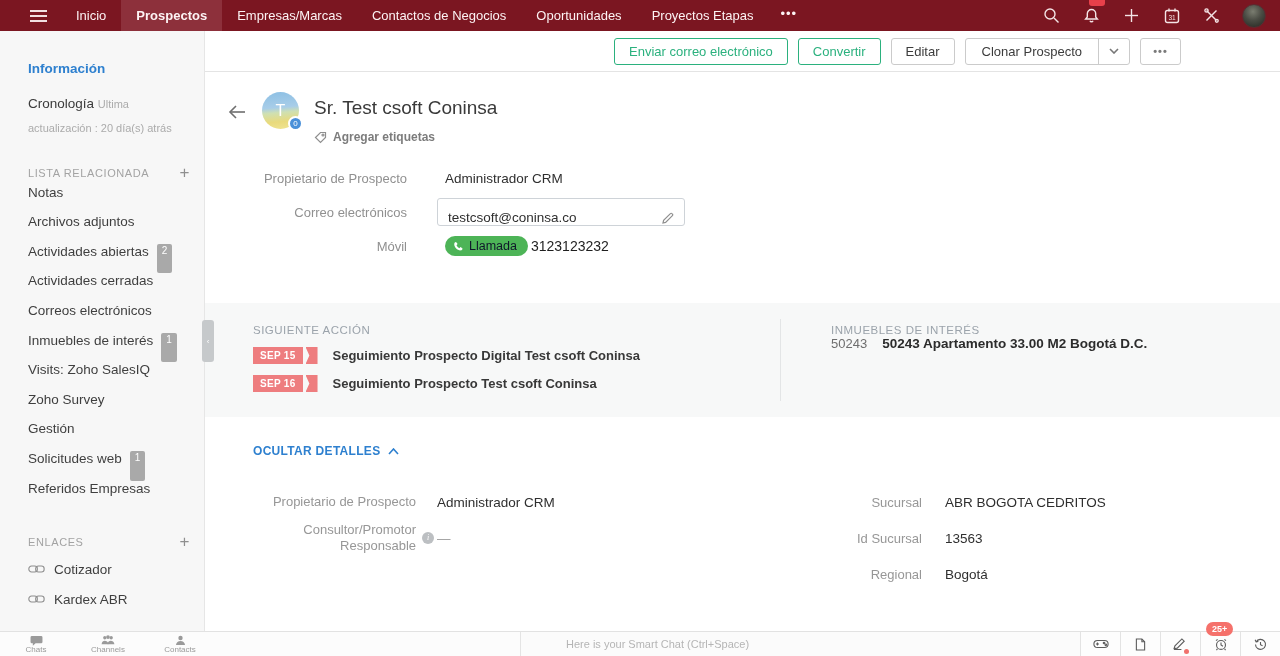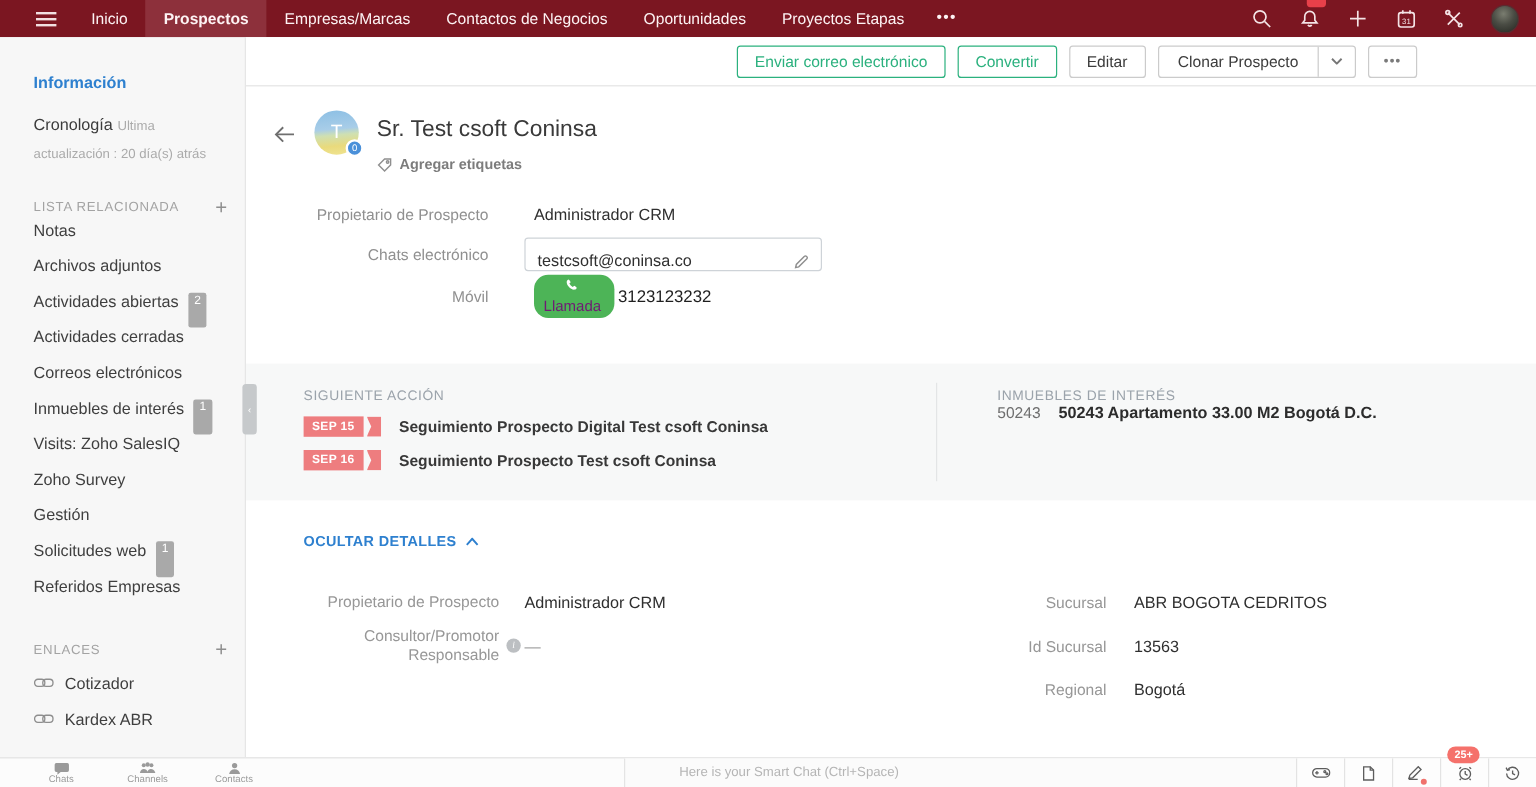--- a/index.html
+++ b/index.html
@@ -61,21 +61,21 @@
   .rec-tags { margin-top:11px; display:flex; align-items:center; gap:6px; font-size:12px; color:#7c7c7c; cursor:pointer;font-weight:bold; }
   .rec-tags svg { stroke:#8f8f8f; fill:none; stroke-width:1.2; }
 
   .qfields { margin-top:17px; }
   .qrow { display:flex; align-items:center; min-height:34px; padding-left:48px; }
   .qlabel { width:154px; text-align:right; color:#909090; font-size:13px; }
   .qvalue { margin-left:38px; color:#2f2f2f; font-size:13.5px; }
   .email-box { margin-left:30px; width:248px; height:28px; border:1px solid #ced3d8; border-radius:3px; display:flex; align-items:flex-end; justify-content:space-between; padding:0 10px; cursor:text; }
   .email-text { font-size:13.5px; color:#2f2f2f; }
   .email-box svg { stroke:#8f8f8f; fill:none; stroke-width:1.2; }
-  .call-pill { margin-left:38px; background:#4db457; color:#701a75; border-radius:12px; font-size:12.5px; display:inline-flex; align-items:center; gap:5px; padding:3px 11px 3px 8px; cursor:pointer;flex-direction:column; }
+  .call-pill { margin-left:38px; background:#4db457; color:#0f172a; border-radius:12px; font-size:12.5px; display:inline-flex; align-items:center; gap:5px; padding:3px 11px 3px 8px; cursor:pointer; }
   .call-pill svg { fill:#fff; }
   .phone-num { margin-left:3px; color:#1f1f1f; font-size:14px; }
 
   
   .band { height:114px; background:#f7f8f8; display:flex; }
   .band-left { width:575px; padding:21px 0 0 48px; }
   .band-h { font-size:11.5px; letter-spacing:.5px; color:#9ba3ab; }
   .nxt-item { display:flex; align-items:center; margin-top:11px; height:17px; cursor:pointer; }
   .nxt-date { background:#ee7d7f; color:#fff; font-size:10px; font-weight:bold; letter-spacing:.3px; padding:2px 7px; line-height:13px; }
   .nxt-flag { width:12px; height:17px; margin-left:3px; background:#ee7d7f; clip-path:polygon(0 0,100% 0,100% 100%,0 100%,32% 50%); }
@@ -99,21 +99,21 @@
   .dlabel { width:163px; text-align:right; color:#979797; font-size:13px; line-height:16px; position:relative; }
   .dlabel-r { width:132px; text-align:right; color:#979797; font-size:13px; }
   .dvalue { margin-left:21px; color:#2f2f2f; font-size:13.5px; }
   .dvalue-r { margin-left:23px; color:#2f2f2f; font-size:13.5px; }
   .dvalue.empty { color:#9b9b9b; }
   .narrow { display:inline-block; max-width:122px; }
   .info-dot { position:absolute; right:-18px; top:50%; margin-top:-6px; width:12px; height:12px; border-radius:50%; background:#bcbfc2; color:#fff; font-size:8px; line-height:12px; text-align:center; font-style:italic; font-family:"Liberation Serif",serif; }
 
   
   .footer { position:absolute; left:0; bottom:0; width:1280px; height:25px; background:#fcfcfc; border-top:1px solid #e2e2e2; display:flex; align-items:stretch; z-index:4; }
-  .f-tabs { width:520px; display:flex; align-items:center; padding-left:15px; }
+  .f-tabs { width:520px; display:flex; align-items:center; padding-left:0; }
   .f-tab { width:72px; display:flex; flex-direction:column; align-items:center; justify-content:center; cursor:pointer; gap:0px; }
   .f-tab svg { fill:#9a9a9a; }
   .f-tab-label { font-size:8px; color:#9a9a9a; margin-top:-1px; }
   .f-input-wrap { width:560px; border-left:1px solid #e4e4e4; display:flex; align-items:center; background:#fbfbfb; }
   .f-input { border:none; outline:none; background:transparent; width:100%; font-size:11px; padding-left:45px; color:#555; font-family:"Liberation Sans",sans-serif; }
   .f-input::placeholder { color:#b5b5b5; }
   .f-icons { flex:1; display:flex; align-items:stretch; }
   .f-cell { flex:1; border-left:1px solid #e3e3e3; display:flex; align-items:center; justify-content:center; cursor:pointer; position:relative; background:#fdfdfd; }
   .f-cell svg { stroke:#5d5d5d; fill:none; stroke-width:1.2; }
   .sig-dot { position:absolute; right:11px; bottom:2px; width:5px; height:5px; border-radius:50%; background:#f0716c; }
@@ -287,21 +287,21 @@
             </div>
           </div>
         </div>
 
         <div class="qfields">
           <div class="qrow">
             <div class="qlabel">Propietario de Prospecto</div>
             <div class="qvalue">Administrador CRM</div>
           </div>
           <div class="qrow">
-            <div class="qlabel">Chats electrónico</div>
+            <div class="qlabel">Correo electrónicos</div>
             <div class="email-box">
               <span class="email-text">testcsoft@coninsa.co</span>
               <svg width="13" height="13" viewBox="0 0 13 13">
                   <path d="M2 11 L2.6 8.4 L9.4 1.6 A1.1 1.1 0 0 1 11 1.6 L11.4 2 A1.1 1.1 0 0 1 11.4 3.6 L4.6 10.4 Z"></path>
                 </svg>
             </div>
           </div>
           <div class="qrow">
             <div class="qlabel">Móvil</div>
             <div class="call-pill">

